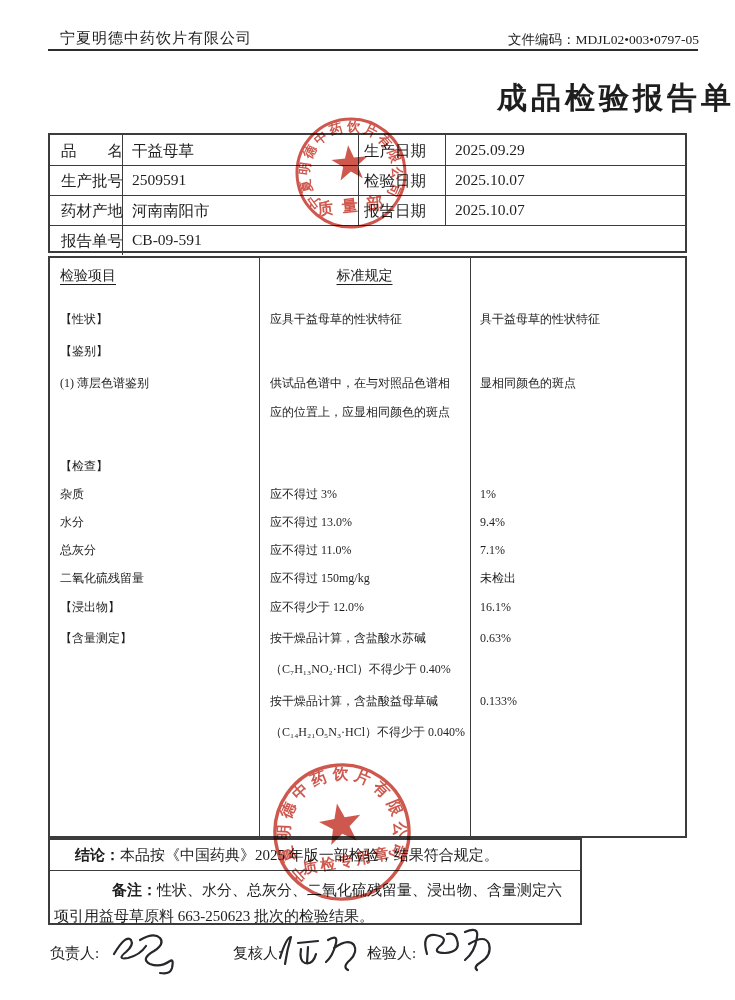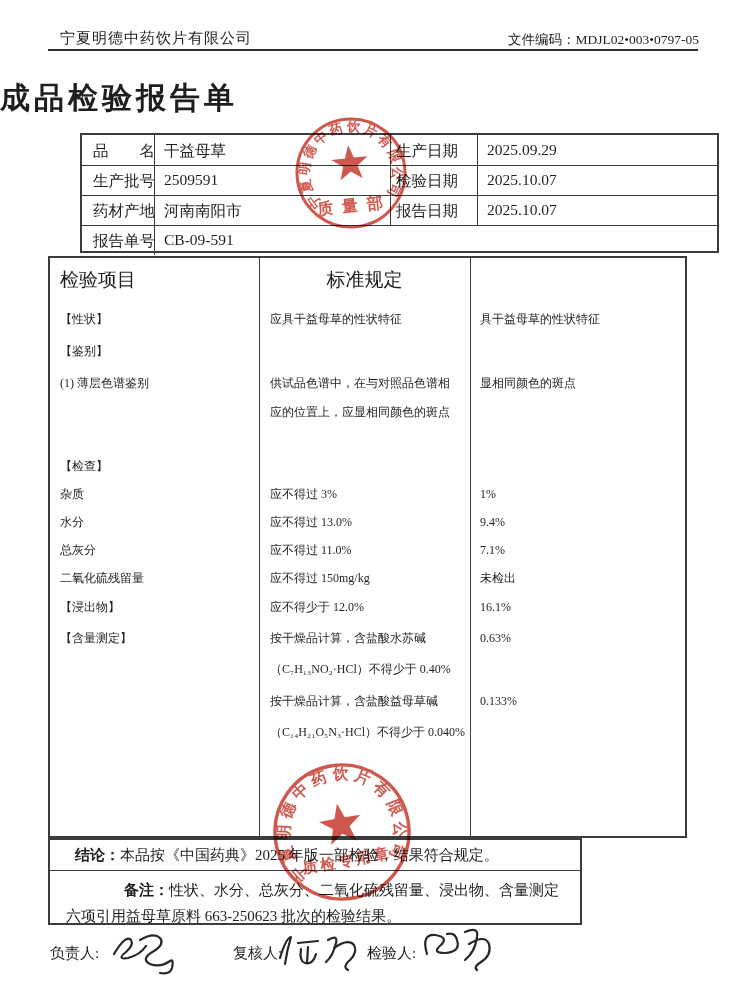--- a/index.html
+++ b/index.html
@@ -7,48 +7,48 @@
   .page {
     position:relative; width:735px; height:1000px; margin:0 auto;
     background:#ffffff; overflow:hidden;
     font-family:"Liberation Serif","DejaVu Serif",serif;
     color:#1e1e1e;
   }
   
   .company { position:absolute; left:60px; top:29px; font-size:15px; letter-spacing:1px; }
   .doc-code { position:absolute; right:36px; top:31px; font-size:13.5px; }
   .head-rule { position:absolute; left:48px; top:49px; width:650px; height:2px; background:#2d2d2d; }
-  .title { position:absolute; left:0; top:78px; width:100%; text-align:left;
+  .title { position:absolute; left:0; top:78px; width:100%; text-align:right;
            font-size:30px; font-weight:700; letter-spacing:4px; }
 
   
   .info-table { position:absolute; left:48px; top:133px; width:639px; height:120px;
-                border:2px solid #3c3c3c;margin-left:32px; }
+                border:2px solid #3c3c3c; }
   .info-table .hline { position:absolute; left:0; width:100%; height:1.4px; background:#3c3c3c; }
   .info-table .vline { position:absolute; top:0; width:1.4px; background:#3c3c3c; }
   .info-table span { position:absolute; font-size:15.5px; white-space:nowrap; }
 
   
   .main-table { position:absolute; left:48px; top:256px; width:639px; height:582px;
                 border:2px solid #3c3c3c; }
   .main-table .vline { position:absolute; top:0; height:100%; width:1.4px; background:#3c3c3c; }
-  .main-table .th { position:absolute; top:9px; font-size:19px;
-                    text-underline-offset:4px; white-space:nowrap; }
+  .main-table .th { position:absolute; top:9px; font-size:14px;
+                    text-decoration:underline; text-underline-offset:4px; white-space:nowrap; }
   .line { position:absolute; font-size:12px; line-height:18px; white-space:nowrap; }
   .c1 { left:10px; }
   .c2 { left:220px; }
   .c3 { left:430px;text-align:center; }
 
   
   .concl-table { position:absolute; left:48px; top:838px; width:534px; height:87px;
                  border:2px solid #3c3c3c; }
   .concl-row { position:absolute; left:0; top:0; width:100%; height:31px;
                border-bottom:1.4px solid #3c3c3c; font-size:15px; line-height:30px;
                padding-left:25px; white-space:nowrap; }
-  .remark-row { position:absolute; left:0; top:32px; width:100%; padding:5px 10px 0 16px;
+  .remark-row { position:absolute; left:0; top:32px; width:100%; padding:5px 10px 0 4px;
                 font-size:15px; line-height:26px; text-indent:58px; }
   .b { font-weight:700; }
 
   
   .sig-label { position:absolute; top:944px; font-size:15px; white-space:nowrap; }
   .sig { position:absolute; }
   .sig path { stroke:#26262b; stroke-width:2.2; fill:none; stroke-linecap:round; stroke-linejoin:round; }
 
   
   .stamp { position:absolute; mix-blend-mode:multiply; opacity:.85; }

